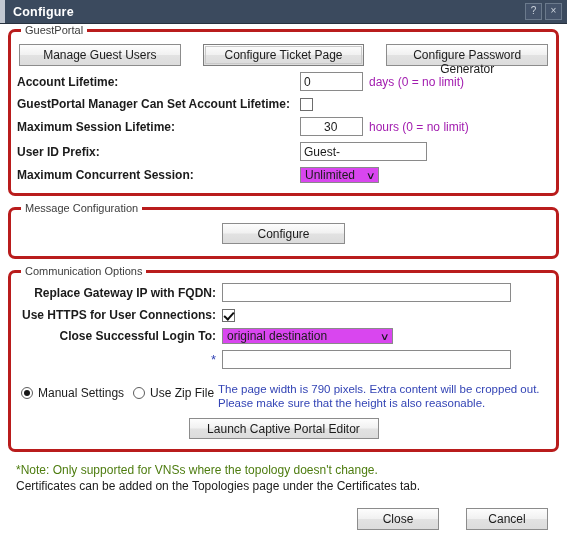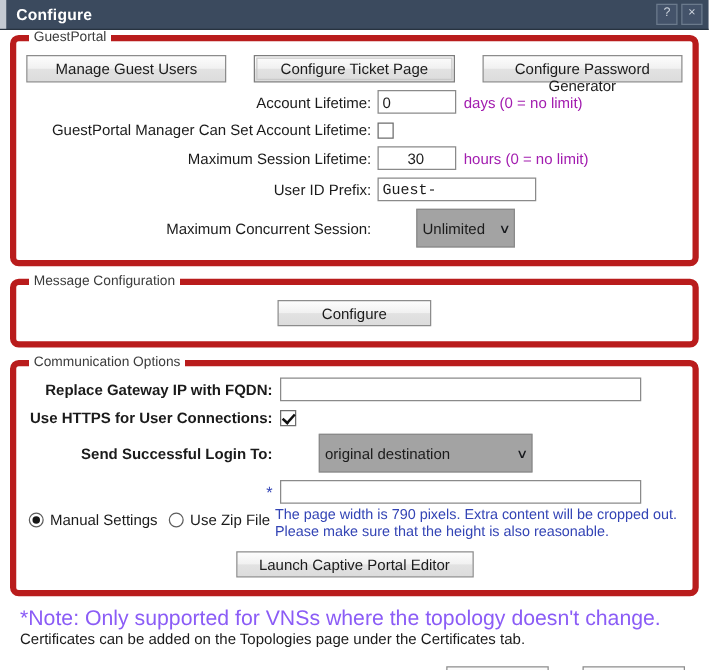--- a/index.html
+++ b/index.html
@@ -55,21 +55,21 @@
     background: #44536a;
     font-family: "Liberation Sans", sans-serif;
   }
 
   
   .body-area {
     padding: 0 8px;
   }
 
   fieldset.group {
-    border: 5px solid #b91c1c;
+    border: 3px solid #b91c1c;
     border-radius: 7px;
     margin: 0 0 6px 0;
     padding: 6px 6px 8px 6px;
   }
   fieldset.group > legend {
     font-size: 11px;
     color: #3c3c3c;
     padding: 0 4px;
     margin-left: 4px;
     font-family: "Liberation Sans", sans-serif;
@@ -101,22 +101,21 @@
   .btn-row .btn { flex: 1 1 0; height: 22px; }
 
   
   .frow {
     display: flex;
     align-items: center;
     margin-bottom: 6px;
   }
   .flabel {
     width: 283px;
-    text-align: right;
-    font-weight: normal;
+    font-weight: bold;
     font-size: 12px;
     padding-right: 5px;
     box-sizing: border-box;
     white-space: nowrap;
   }
   .ftail {
     margin-left: 6px;
     font-size: 12px;
     color: #a21caf;
     white-space: nowrap;
@@ -145,28 +144,27 @@
     left: 3px;
     top: 0px;
     width: 4px;
     height: 8px;
     border: solid #101010;
     border-width: 0 2px 2px 0;
     transform: rotate(42deg);
   }
   .sel {
     border: 1px solid #8a8a8a;
-    background: #a3a3a3;
-    height: 31px;
+    background: #d946ef;
+    height: 16px;
     display: inline-flex;
     align-items: center;
     font-size: 12px;
     padding: 0 4px;
     box-sizing: border-box;
-    margin-left: 31px;
   }
   .sel .sel-val { flex: 1 1 auto; }
   .sel .arrow {
     margin-left: 8px;
     font-size: 10px;
     color: #16181c;
     transform: scaleX(1.35);
   }
 
   
@@ -183,21 +181,21 @@
     width: 205px;
     text-align: right;
     padding-right: 6px;
     box-sizing: border-box;
     color: #3344b5;
     font-size: 13px;
   }
   .radio-hint-row {
     display: flex;
     align-items: flex-start;
-    margin-top: 2px;
+    margin-top: 13px;
   }
   .radios {
     width: 199px;
     display: flex;
     align-items: center;
     gap: 9px;
     padding-left: 4px;
     box-sizing: border-box;
     padding-top: 4px;
   }
@@ -250,21 +248,21 @@
   .mc-wrap .btn {
     width: 123px;
     height: 21px;
   }
 
   
   .notes {
     padding: 4px 0 0 8px;
     line-height: 16px;
   }
-  .note-blue { color: #8b5cf6; font-size: 17px; }
+  .note-blue { color: #4d7c0f; font-size: 12px; }
   .note-black { color: #1b1b1b; font-size: 12px; }
   .footer-btns {
     display: flex;
     justify-content: flex-end;
     gap: 27px;
     padding: 14px 11px 0 0;
   }
   .footer-btns .btn { width: 82px; height: 22px; }
 </style>
 </head>
@@ -302,21 +300,21 @@
     </div>
 
     <div class="frow">
       <div class="flabel">Maximum Session Lifetime:</div>
       <input class="txt" style="width: 63px; padding-left: 23px;" value="30">
       <div class="ftail">hours (0 = no limit)</div>
     </div>
 
     <div class="frow">
       <div class="flabel">User ID Prefix:</div>
-      <input class="txt" style="width: 127px; font-family: Liberation Mono, monospace;" value="Guest-">
+      <input class="txt" style="width: 127px;" value="Guest-">
     </div>
 
     <div class="frow" style="margin-bottom:2px">
       <div class="flabel">Maximum Concurrent Session:</div>
       <div class="sel" style="width:79px">
         <span class="sel-val">Unlimited</span>
         <span class="arrow">∨</span>
       </div>
     </div>
   </fieldset>
@@ -335,21 +333,21 @@
       <div class="clabel">Replace Gateway IP with FQDN:</div>
       <input class="txt" style="width: 289px;" value="">
     </div>
 
     <div class="frow" style="margin-top:4px">
       <div class="clabel">Use HTTPS for User Connections:</div>
       <div class="cbx checked"></div>
     </div>
 
     <div class="frow">
-      <div class="clabel">Send Successful Login To:</div>
+      <div class="clabel">Close Successful Login To:</div>
       <div class="sel" style="width:171px">
         <span class="sel-val">original destination</span>
         <span class="arrow">∨</span>
       </div>
     </div>
 
     <div class="frow" style="margin-bottom:2px">
       <div class="star">*</div>
       <input class="txt" style="width: 289px;" value="">
     </div>

